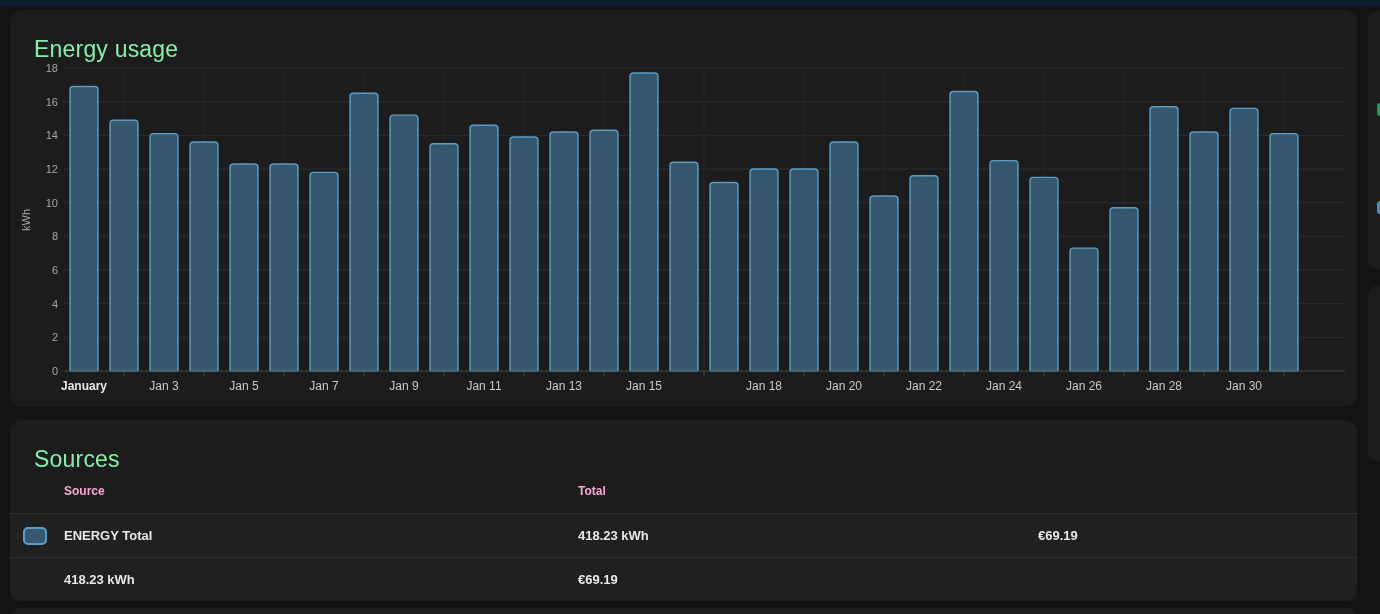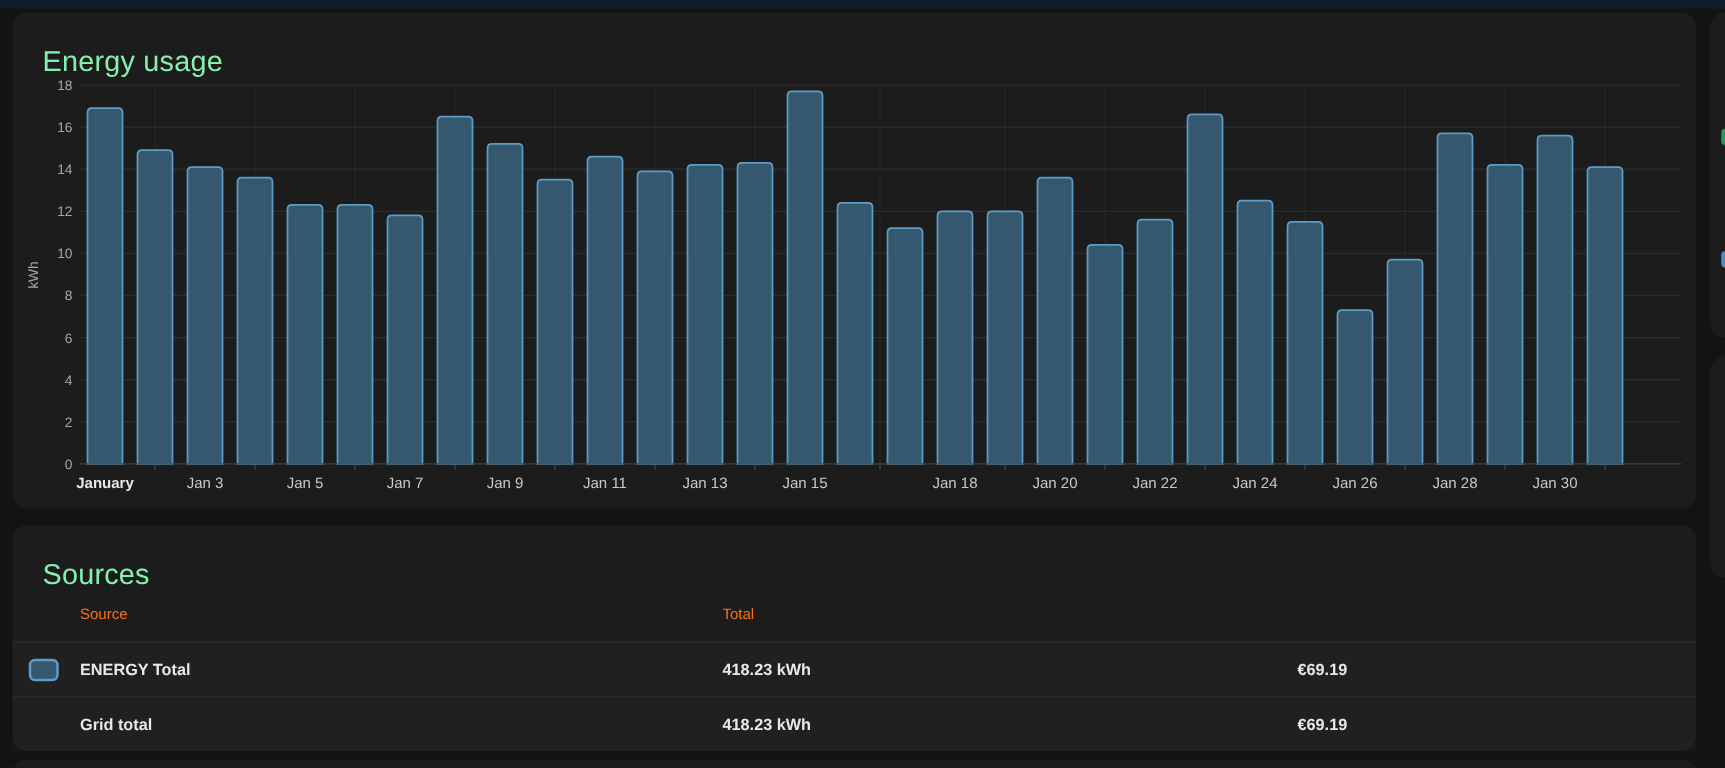--- a/index.html
+++ b/index.html
@@ -33,21 +33,21 @@
   }
   
   .src-table { position:absolute; left:0; top:48px; width:1347px; }
   .src-row {
     display:grid;
     grid-template-columns:514px 460px auto;
     align-items:center;
   }
   .src-header-row { height:45px; }
   .src-header-row .cell {
-    font-size:12px; font-weight:400; color:#f97316;
+    font-size:12px; font-weight:700; color:#f9a8d4;
   }
   .src-data-row {
     height:44px;
     border-top:1px solid #2e2e2e;
     background:rgba(255,255,255,0.02);
   }
   .src-data-row .cell { font-size:13px; font-weight:700; color:#e8e8e8; }
   .cell { padding-left:54px; }
   .source-cell { display:flex; align-items:center; padding-left:13px; }
   .swatch {
@@ -180,24 +180,20 @@
     </div>
     <div class="src-row src-data-row">
       <div class="cell source-cell">
         <span class="swatch"></span>
         <span>ENERGY Total</span>
       </div>
       <div class="cell">418.23 kWh</div>
       <div class="cell">€69.19</div>
     </div>
     <div class="src-row src-data-row">
-      <div class="cell source-cell">
-        <span class="swatch hidden"></span>
-        <span>Grid total</span>
-      </div>
       <div class="cell">418.23 kWh</div>
       <div class="cell">€69.19</div>
     </div>
   </div>
 </div>
 
 <div class="card card-bottom-sliver"></div>
 
 <div class="card card-right-top"></div>
 <div class="card card-right-mid"></div>

